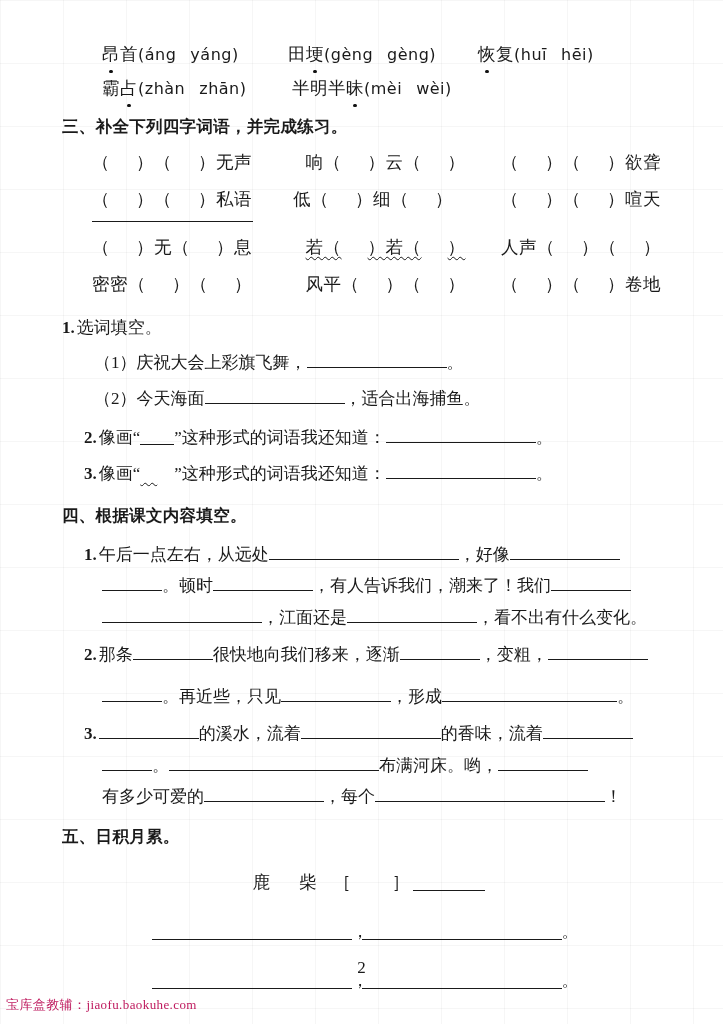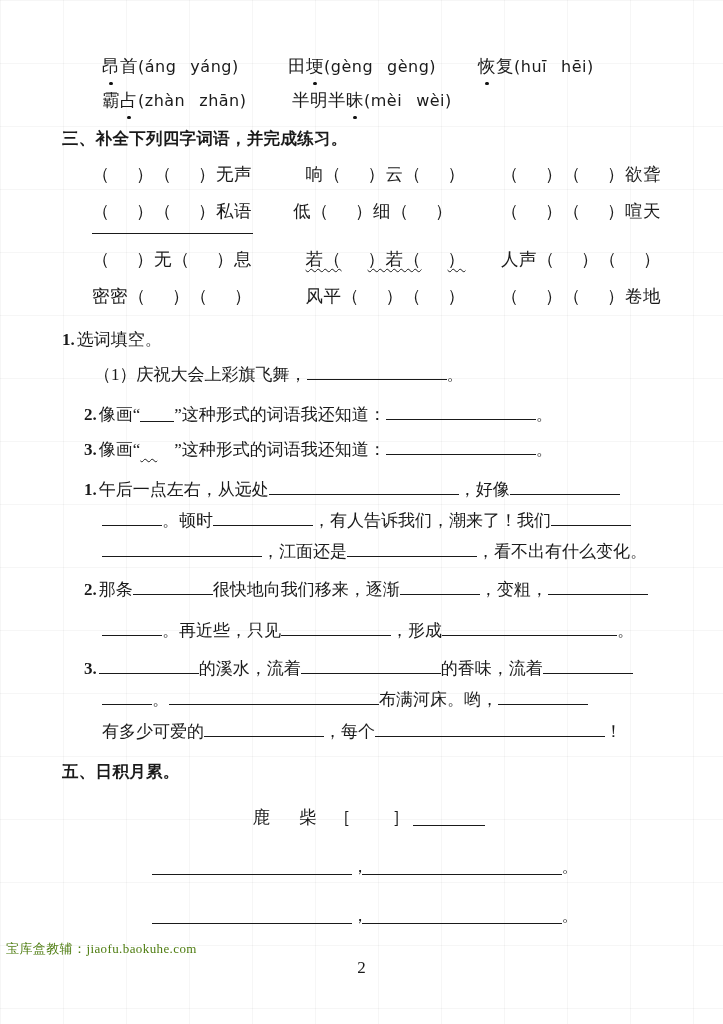--- a/index.html
+++ b/index.html
@@ -34,21 +34,20 @@
     padding: 44px 62px 0 62px;
     box-sizing: border-box;
   }
 
   
   .pinyin-block { margin-left: 40px; }
   .pinyin-row {
     display: flex;
     align-items: center;
     margin-bottom: 12px;
-    margin-top: 12px;
   }
   .pinyin-item {
     font-size: 17.5px;
     line-height: 1.25;
     white-space: nowrap;
     letter-spacing: 0.5px;
   }
   .pinyin-item .han { font-family: "Liberation Serif", "DejaVu Serif", serif; }
   .pinyin-item .pyn {
     font-family: "DejaVu Sans", sans-serif;
@@ -189,23 +188,23 @@
     left: 0; right: 0;
     top: 958px;
     text-align: center;
     font-size: 17px;
     font-family: "Liberation Serif", serif;
     z-index: 2;
   }
   .watermark {
     position: absolute;
     left: 6px;
-    top: 940px;
+    top: 996px;
     font-size: 13px;
-    color: #4d7c0f;
+    color: #be185d;
     font-family: "Liberation Serif", "DejaVu Serif", serif;
     letter-spacing: 0.4px;
     white-space: nowrap;
     z-index: 2;
   }
 </style>
 </head>
 <body>
 
 <div class="scan-grid"></div>
@@ -264,29 +263,33 @@
       <div class="idiom-cell c3"><span>（</span><span class="gap"></span><span>）（</span><span class="gap"></span><span>）卷地</span></div>
     </div>
   </div>
 
   <div class="q" style="margin-top:16px">
     <span class="q-num">1.</span><span>选词填空。</span>
   </div>
   <div class="q indent" style="margin-top:4px">
     <span>（1）</span><span>庆祝大会上彩旗飞舞，</span><span class="bl w140"></span><span>。</span>
   </div>
+  <div class="q indent" style="margin-top:4px">
+    <span>（2）</span><span>今天海面</span><span class="bl w140"></span><span>，适合出海捕鱼。</span>
+  </div>
 
   <div class="q" style="margin-top:8px;margin-left:22px">
     <span class="q-num">2.</span><span>像画“</span><span class="mini-straight"></span><span>”这种形式的词语我还知道：</span><span class="bl w150"></span><span>。</span>
   </div>
 
   <div class="q" style="margin-top:4px;margin-left:22px">
     <span class="q-num">3.</span><span>像画“</span><span class="mini-wavy">&nbsp;&nbsp;&nbsp;&nbsp;</span><span>”这种形式的词语我还知道：</span><span class="bl w150"></span><span>。</span>
   </div>
 
+  <div class="sec-heading" style="margin-top:14px">四、根据课文内容填空。</div>
 
   <div class="q" style="margin-left:22px;margin-top:6px">
     <span class="q-num">1.</span><span>午后一点左右，从远处</span><span class="bl w190"></span><span>，好像</span><span class="bl w110"></span>
   </div>
   <div class="q" style="margin-left:40px;margin-top:0">
     <span class="bl w60"></span><span>。顿时</span><span class="bl w100"></span><span>，有人告诉我们，潮来了！我们</span><span class="bl w80"></span>
   </div>
   <div class="q" style="margin-left:40px;margin-top:0">
     <span class="bl w160"></span><span>，江面还是</span><span class="bl w130"></span><span>，看不出有什么变化。</span>
   </div>

